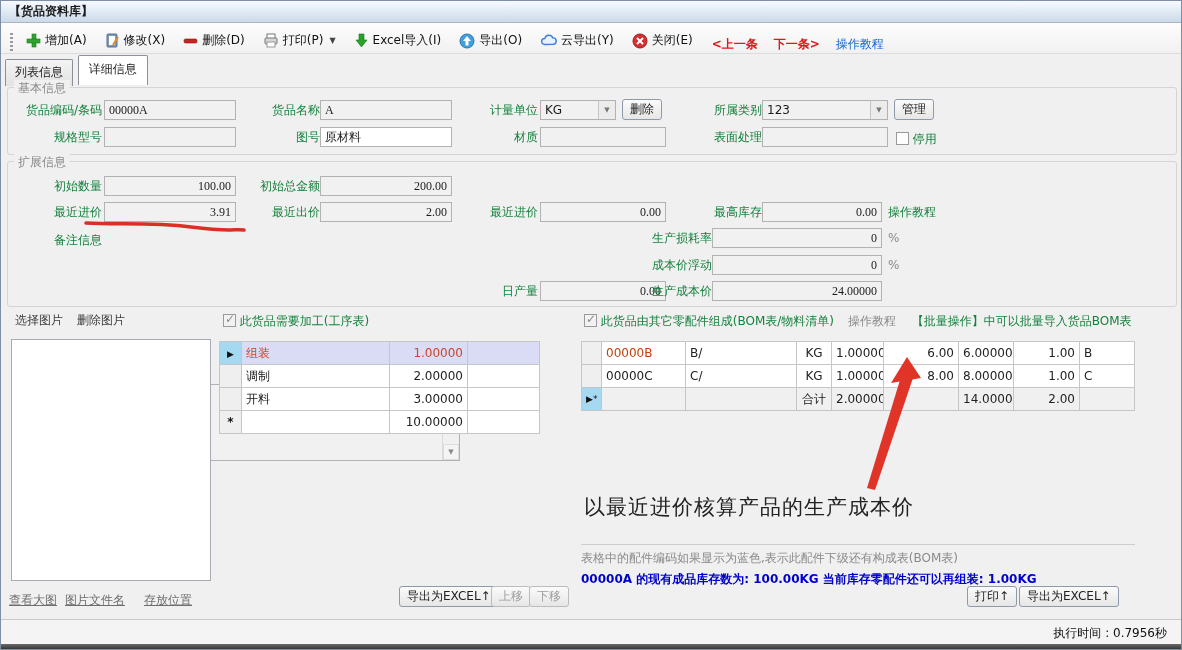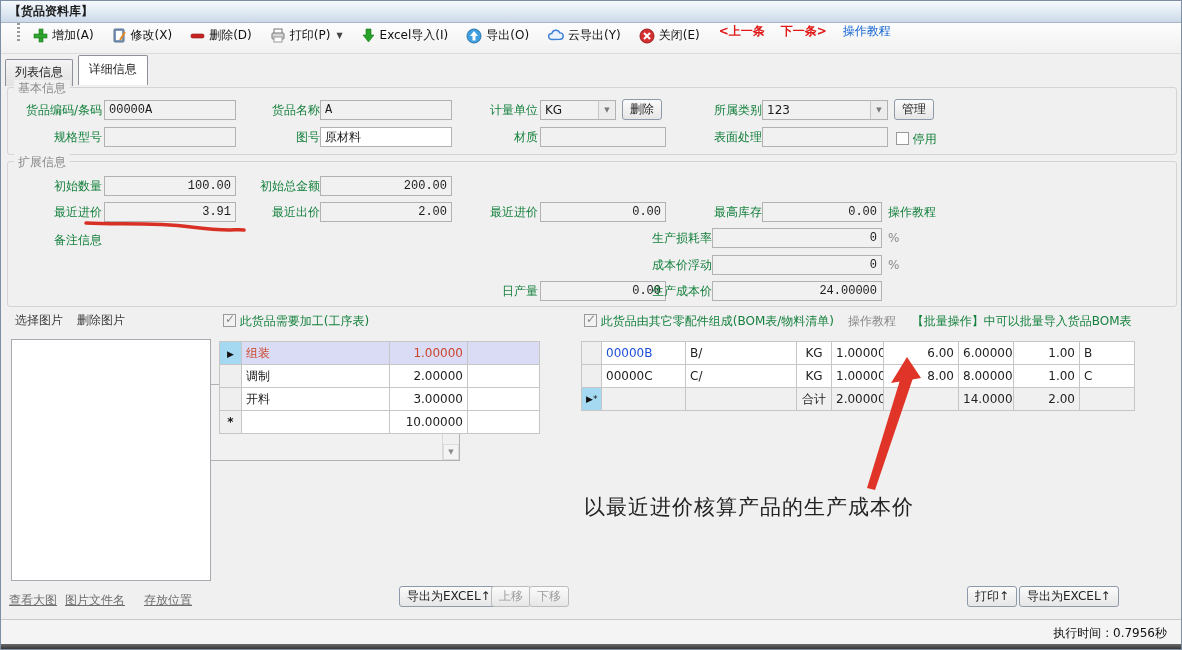--- a/index.html
+++ b/index.html
@@ -8,21 +8,21 @@
   .window { position:relative; width:1182px; height:650px; background:#f0f0f0; overflow:hidden; border:1px solid #7e8fa5; }
 
   
   .titlebar { position:absolute; left:0; top:0; width:100%; height:22px;
     background:linear-gradient(#f6fafd,#dfe9f3 55%,#ccd9e8); border-bottom:1px solid #a8b6c6;
     display:flex; align-items:center; padding-left:8px; font-weight:bold; color:#1b1b1b; }
 
   
   .toolbar { position:absolute; left:0; top:22px; width:100%; height:31px;
     background:linear-gradient(#fdfdfd,#f1f1f1); border-bottom:1px solid #dcdcdc;
-    display:flex; align-items:flex-start; padding-left:16px; }
+    display:flex; align-items:flex-end; padding-left:9px; }
   .grip { width:3px; height:20px; margin-right:6px;
     background:repeating-linear-gradient(#9a9a9a 0 2px, transparent 2px 4px); }
   .tbtn { display:inline-flex; align-items:center; gap:4px; padding:3px 6px; margin-right:4px;
     border:1px solid transparent; border-radius:2px; cursor:default; color:#111; white-space:nowrap; }
   .tbtn svg { display:block; }
   .caret { font-size:8px; color:#444; margin-left:2px; }
   .nav-red { color:#e01818; font-weight:bold; margin:0 8px; }
   .link-blue { color:#1464d2; margin-left:8px; }
 
   
@@ -30,21 +30,21 @@
   .tab { display:inline-block; padding:4px 9px 5px; border:1px solid #8d9099; border-bottom:none;
     border-radius:2px 2px 0 0; background:linear-gradient(#f4f4f4,#e2e2e2); margin-right:1px;
     position:relative; top:4px; color:#222; }
   .tab.active { background:#fff; top:1px; padding:5px 10px 7px; z-index:3; }
 
   
   .groupbox { position:absolute; border:1px solid #d4d4d4; border-radius:3px; }
   .legend { position:absolute; top:-8px; left:6px; background:#f0f0f0; padding:0 4px; color:#8a8a8a; }
   .lbl { position:absolute; height:20px; line-height:20px; text-align:right; color:#15803d; white-space:nowrap; }
   .inp { position:absolute; height:20px; border:1px solid #b2b2b2; background:#f1f1f1; color:#1a1a1a;
-    font-family:Liberation Mono, monospace; font-size:12px; padding:0 4px; }
+    font-family:Liberation Serif, serif; font-size:12px; padding:0 4px; }
   .inp.white { background:#fff; }
   .inp.num { text-align:right; }
   .combo { position:absolute; height:20px; border:1px solid #b2b2b2; background:#f1f1f1; display:flex; }
   .combo-text { flex:1; line-height:18px; padding-left:4px; color:#1a1a1a; }
   .combo-btn { width:17px; border-left:1px solid #c6c6c6; background:#ececec; text-align:center; color:#777; }
   .combo-btn::after { content:"▼"; font-size:7px; line-height:18px; }
   .btn { position:absolute; height:21px; border:1px solid #8d9aa9; border-radius:3px;
     background:linear-gradient(#fbfbfb,#e6e6e6); font-family:inherit; font-size:12px; color:#222; padding:0 7px; }
   .btn.disabled { color:#9d9d9d; border-color:#bcbcbc; }
   .pct { position:absolute; color:#8a8a8a; height:20px; line-height:20px; }
@@ -73,21 +73,21 @@
   table.grid { position:absolute; border-collapse:collapse; table-layout:fixed; background:#fff; }
   table.grid td, table.grid th { border:1px solid #c6c6c6; height:23px; padding:0 4px; overflow:hidden; white-space:nowrap; font-weight:normal; }
   table.grid th { height:21px; background:linear-gradient(#fefefe,#ececec); border-bottom:1px solid #ababab; color:#1a1a1a; }
   table.grid { border:1px solid #8f8f8f; }
   td.sel { background:#efefef; text-align:center; color:#111; padding:0; }
   td.sel.cur { background:#a5d9f2; }
   td.sel .mark { font-size:9px; }
   tr.selrow td.data { background:#dadcf5; color:#cb452a; }
   td.num { text-align:right; }
   td.ctr { text-align:center; }
-  td.bluecode { color:#1d4ed8; }
+  td.bluecode { color:#c2410c; }
   tr.totalrow td.data { background:#f0f0f0; }
   th.tl, td.tl { text-align:left; }
 
   
   .annot-layer { position:absolute; left:0; top:0; width:1182px; height:650px; pointer-events:none; z-index:9; }
   .annot-text { position:absolute; left:583px; top:492px; font-size:21px; letter-spacing:1px; pointer-events:none; z-index:9; }
 
   
   .bom-notes { position:absolute; left:580px; top:543px; width:554px; border-top:1px solid #cdcdcd; }
   .note-gray { color:#8a8a8a; margin-top:5px; }
@@ -385,20 +385,24 @@
   </tbody>
     </table>
 
   <svg class="annot-layer">
     <path d="M85 222 C 115 224, 150 221, 190 226 S 232 228, 243 229" stroke="#d93025" stroke-width="3.5" fill="none" stroke-linecap="round"></path>
     <polygon points="906,356 890,382 920,377" fill="#e03428"></polygon>
     <polygon points="899,379 912,377 874,489 866,487" fill="#e03428"></polygon>
   </svg>
   <div class="annot-text">以最近进价核算产品的生产成本价</div>
 
+  <div class="bom-notes">
+    <div class="note-gray">表格中的配件编码如果显示为蓝色,表示此配件下级还有构成表(BOM表)</div>
+    <div class="note-blue">00000A 的现有成品库存数为: 100.00KG 当前库存零配件还可以再组装: 1.00KG</div>
+  </div>
   <button class="btn" style="left:966px; top:585px;">打印↑</button>
   <button class="btn" style="left:1018px; top:585px;">导出为EXCEL↑</button>
 
   <div class="statusbar">
     <span class="status-right">执行时间 : 0.7956秒</span>
   </div>
   <div class="bottom-strip"></div>
 
 </div>
 

